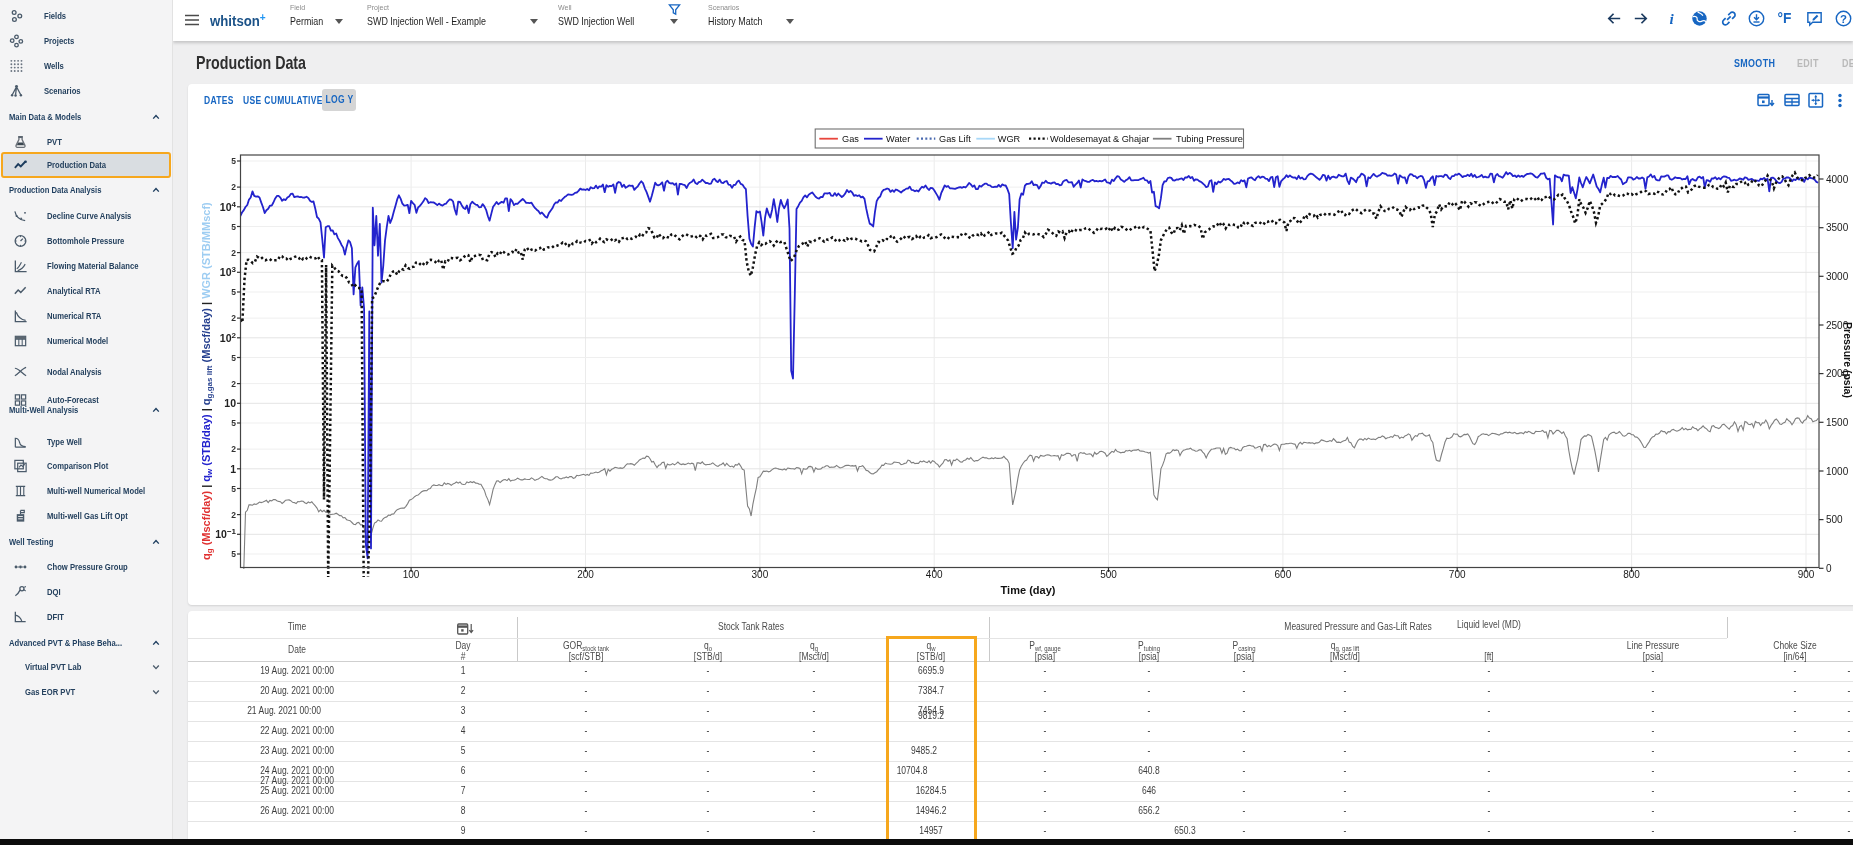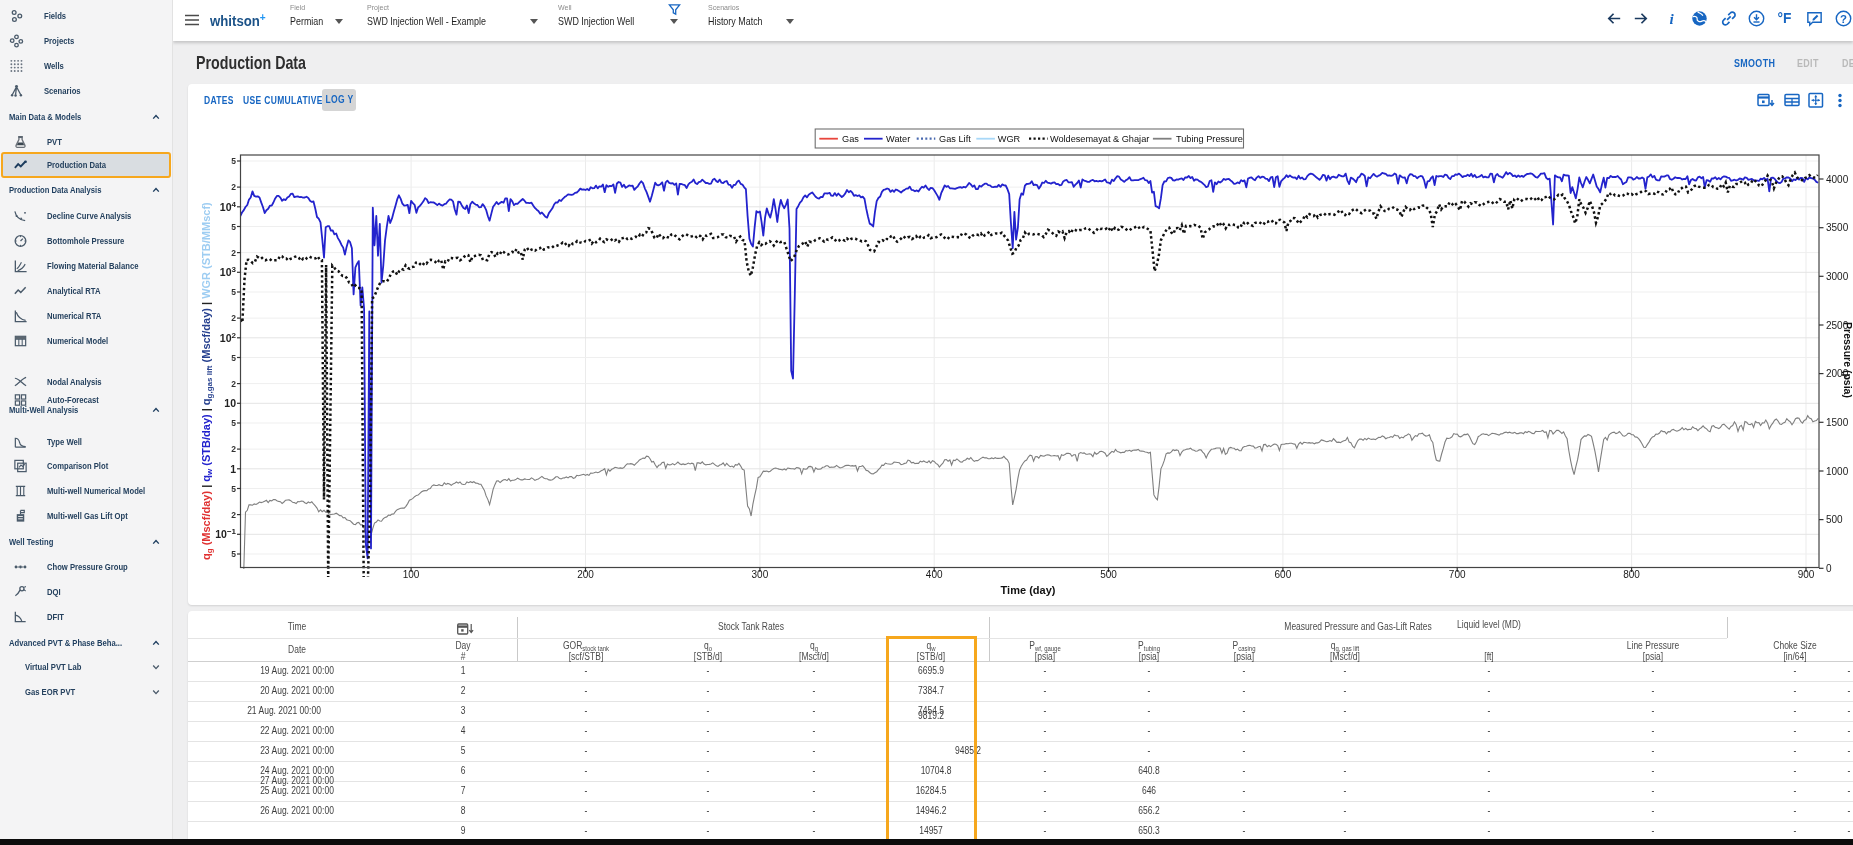--- a/index.html
+++ b/index.html
@@ -203,21 +203,21 @@
       <span class="lbl" style="">Numerical RTA</span>
     </div>
     <div class="sitem" style="top:328.5px">
       <span class="ic"><svg viewBox="0 0 16 16">
           <rect x="2.5" y="3" width="11" height="10" fill="none" stroke="#4a5a6a" stroke-width="1.3"></rect>
           <path d="M2.5 6h11M6.2 3v10M9.8 3v10" stroke="#4a5a6a" stroke-width="1.1"></path>
           <rect x="2.5" y="3" width="11" height="3" fill="#5b6670"></rect>
         </svg></span>
       <span class="lbl" style="">Numerical Model</span>
     </div>
-    <div class="sitem" style="top:369px">
+    <div class="sitem" style="top:359px">
       <span class="ic"><svg viewBox="0 0 16 16">
           <path d="M2 4c4 0 8 6 12 8M2 12C6 10 10 4 14 3" fill="none" stroke="#4a5a6a" stroke-width="1.3"></path>
         </svg></span>
       <span class="lbl" style="">Nodal Analysis</span>
     </div>
     <div class="shead" style="top:397px">
       <span class="lbl">Multi-Well Analysis</span>
       <svg class="chev" viewBox="0 0 10 10">
         <path d="M1.5 7L5 3.2 8.5 7" fill="none" stroke="#1d3d5e" stroke-width="1.7"></path>
       </svg>
@@ -568,35 +568,35 @@
 <div class="tc" style="left:814px;top:724.5px"><span>-</span></div>
 <div class="tc" style="left:1045px;top:724.5px"><span>-</span></div>
 <div class="tc" style="left:1244px;top:724.5px"><span>-</span></div>
 <div class="tc" style="left:1345px;top:724.5px"><span>-</span></div>
 <div class="tc" style="left:1489px;top:724.5px"><span>-</span></div>
 <div class="tc" style="left:1653px;top:724.5px"><span>-</span></div>
 <div class="tc" style="left:1795px;top:724.5px"><span>-</span></div>
 <div class="tc" style="left:1849px;top:724.5px"><span>-</span></div>
 <div class="tc" style="left:297px;top:744.5px"><span>23 Aug. 2021 00:00</span></div>
 <div class="tc" style="left:463px;top:744.5px"><span>5</span></div>
-<div class="tc" style="left:968px;top:744.5px"><span>9485.2</span></div>
+<div class="tc" style="left:924px;top:744.5px"><span>9485.2</span></div>
 <div class="tc" style="left:1149px;top:744.5px"><span>-</span></div>
 <div class="tc" style="left:586px;top:744.5px"><span>-</span></div>
 <div class="tc" style="left:708px;top:744.5px"><span>-</span></div>
 <div class="tc" style="left:814px;top:744.5px"><span>-</span></div>
 <div class="tc" style="left:1045px;top:744.5px"><span>-</span></div>
 <div class="tc" style="left:1244px;top:744.5px"><span>-</span></div>
 <div class="tc" style="left:1345px;top:744.5px"><span>-</span></div>
 <div class="tc" style="left:1489px;top:744.5px"><span>-</span></div>
 <div class="tc" style="left:1653px;top:744.5px"><span>-</span></div>
 <div class="tc" style="left:1795px;top:744.5px"><span>-</span></div>
 <div class="tc" style="left:1849px;top:744.5px"><span>-</span></div>
 <div class="tc" style="left:297px;top:764.5px"><span>24 Aug. 2021 00:00</span></div>
 <div class="tc" style="left:463px;top:764.5px"><span>6</span></div>
-<div class="tc" style="left:936px;top:764.5px"><span>10704.8</span></div>
+<div class="tc" style="left:912px;top:764.5px"><span>10704.8</span></div>
 <div class="tc" style="left:1149px;top:764.5px"><span>640.8</span></div>
 <div class="tc" style="left:586px;top:764.5px"><span>-</span></div>
 <div class="tc" style="left:708px;top:764.5px"><span>-</span></div>
 <div class="tc" style="left:814px;top:764.5px"><span>-</span></div>
 <div class="tc" style="left:1045px;top:764.5px"><span>-</span></div>
 <div class="tc" style="left:1244px;top:764.5px"><span>-</span></div>
 <div class="tc" style="left:1345px;top:764.5px"><span>-</span></div>
 <div class="tc" style="left:1489px;top:764.5px"><span>-</span></div>
 <div class="tc" style="left:1653px;top:764.5px"><span>-</span></div>
 <div class="tc" style="left:1795px;top:764.5px"><span>-</span></div>
@@ -625,21 +625,21 @@
 <div class="tc" style="left:1045px;top:804.5px"><span>-</span></div>
 <div class="tc" style="left:1244px;top:804.5px"><span>-</span></div>
 <div class="tc" style="left:1345px;top:804.5px"><span>-</span></div>
 <div class="tc" style="left:1489px;top:804.5px"><span>-</span></div>
 <div class="tc" style="left:1653px;top:804.5px"><span>-</span></div>
 <div class="tc" style="left:1795px;top:804.5px"><span>-</span></div>
 <div class="tc" style="left:1849px;top:804.5px"><span>-</span></div>
 <div class="tc" style="left:297px;top:775px"><span>27 Aug. 2021 00:00</span></div>
 <div class="tc" style="left:463px;top:824.5px"><span>9</span></div>
 <div class="tc" style="left:931px;top:824.5px"><span>14957</span></div>
-<div class="tc" style="left:1149px;top:824.5px"><span>650.3</span></div>
+<div class="tc" style="left:1185px;top:824.5px"><span>650.3</span></div>
 <div class="tc" style="left:586px;top:824.5px"><span>-</span></div>
 <div class="tc" style="left:708px;top:824.5px"><span>-</span></div>
 <div class="tc" style="left:814px;top:824.5px"><span>-</span></div>
 <div class="tc" style="left:1045px;top:824.5px"><span>-</span></div>
 <div class="tc" style="left:1244px;top:824.5px"><span>-</span></div>
 <div class="tc" style="left:1345px;top:824.5px"><span>-</span></div>
 <div class="tc" style="left:1489px;top:824.5px"><span>-</span></div>
 <div class="tc" style="left:1653px;top:824.5px"><span>-</span></div>
 <div class="tc" style="left:1795px;top:824.5px"><span>-</span></div>
 <div class="tc" style="left:1849px;top:824.5px"><span>-</span></div>

